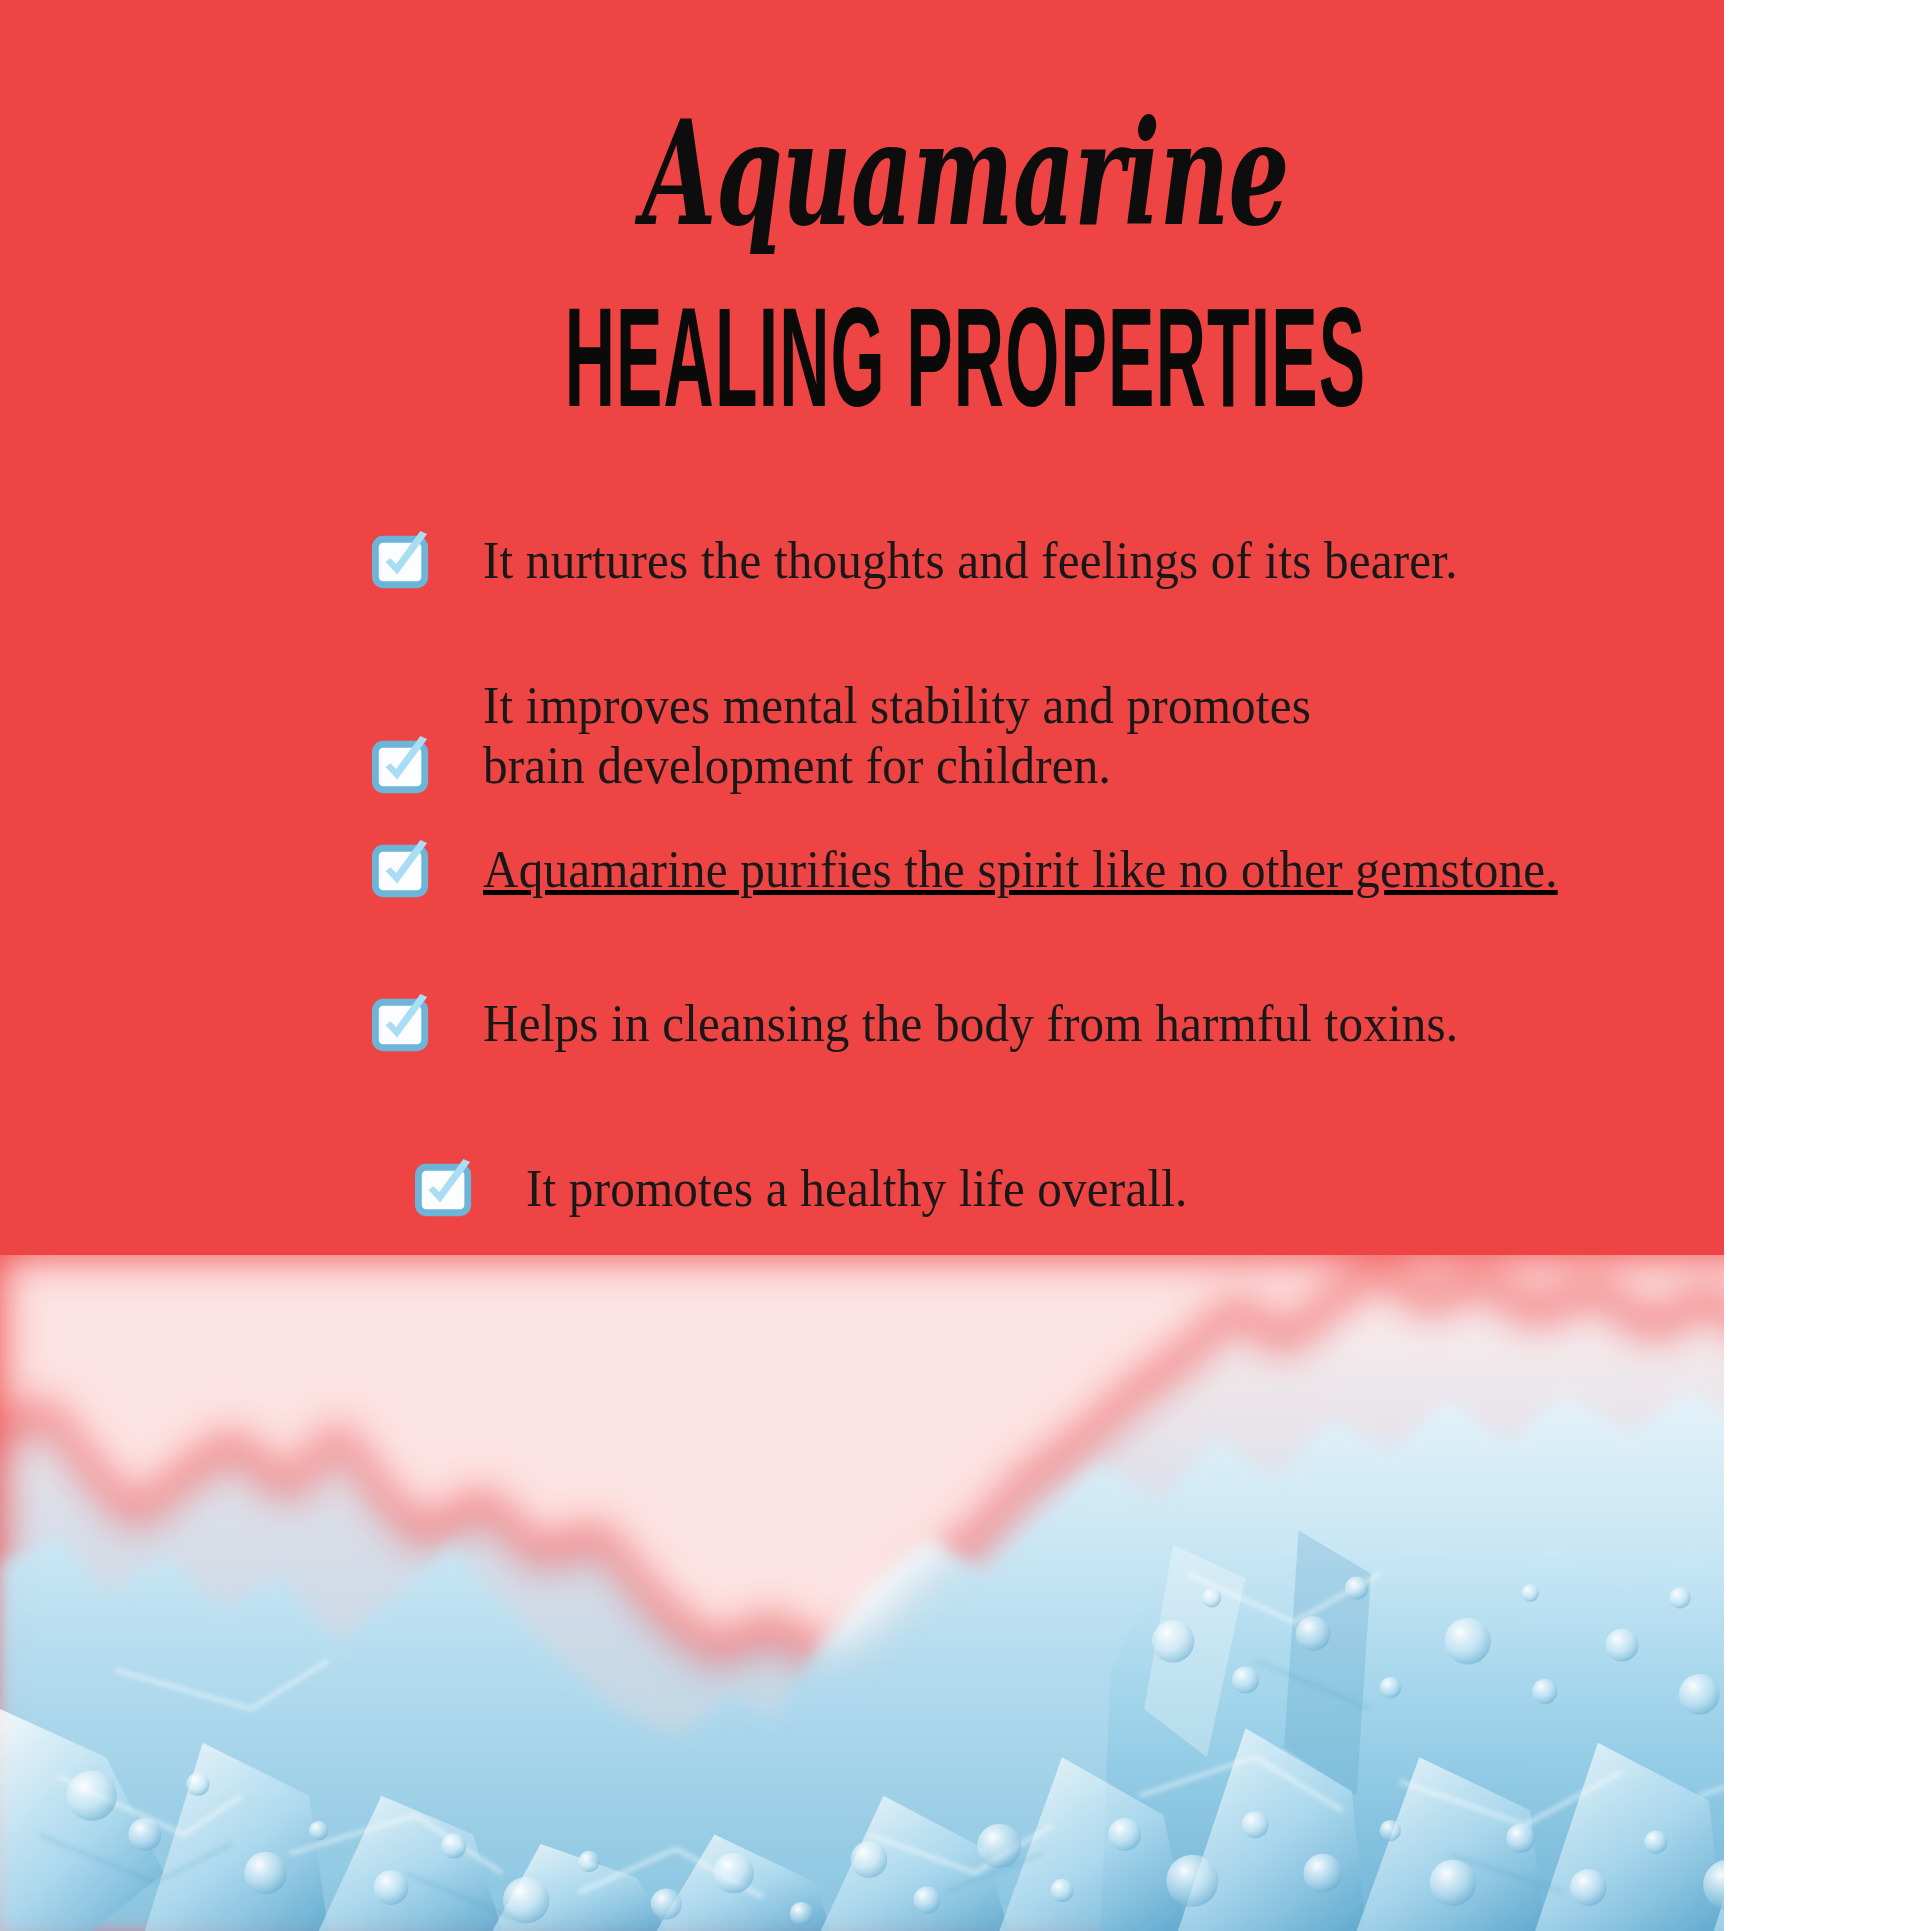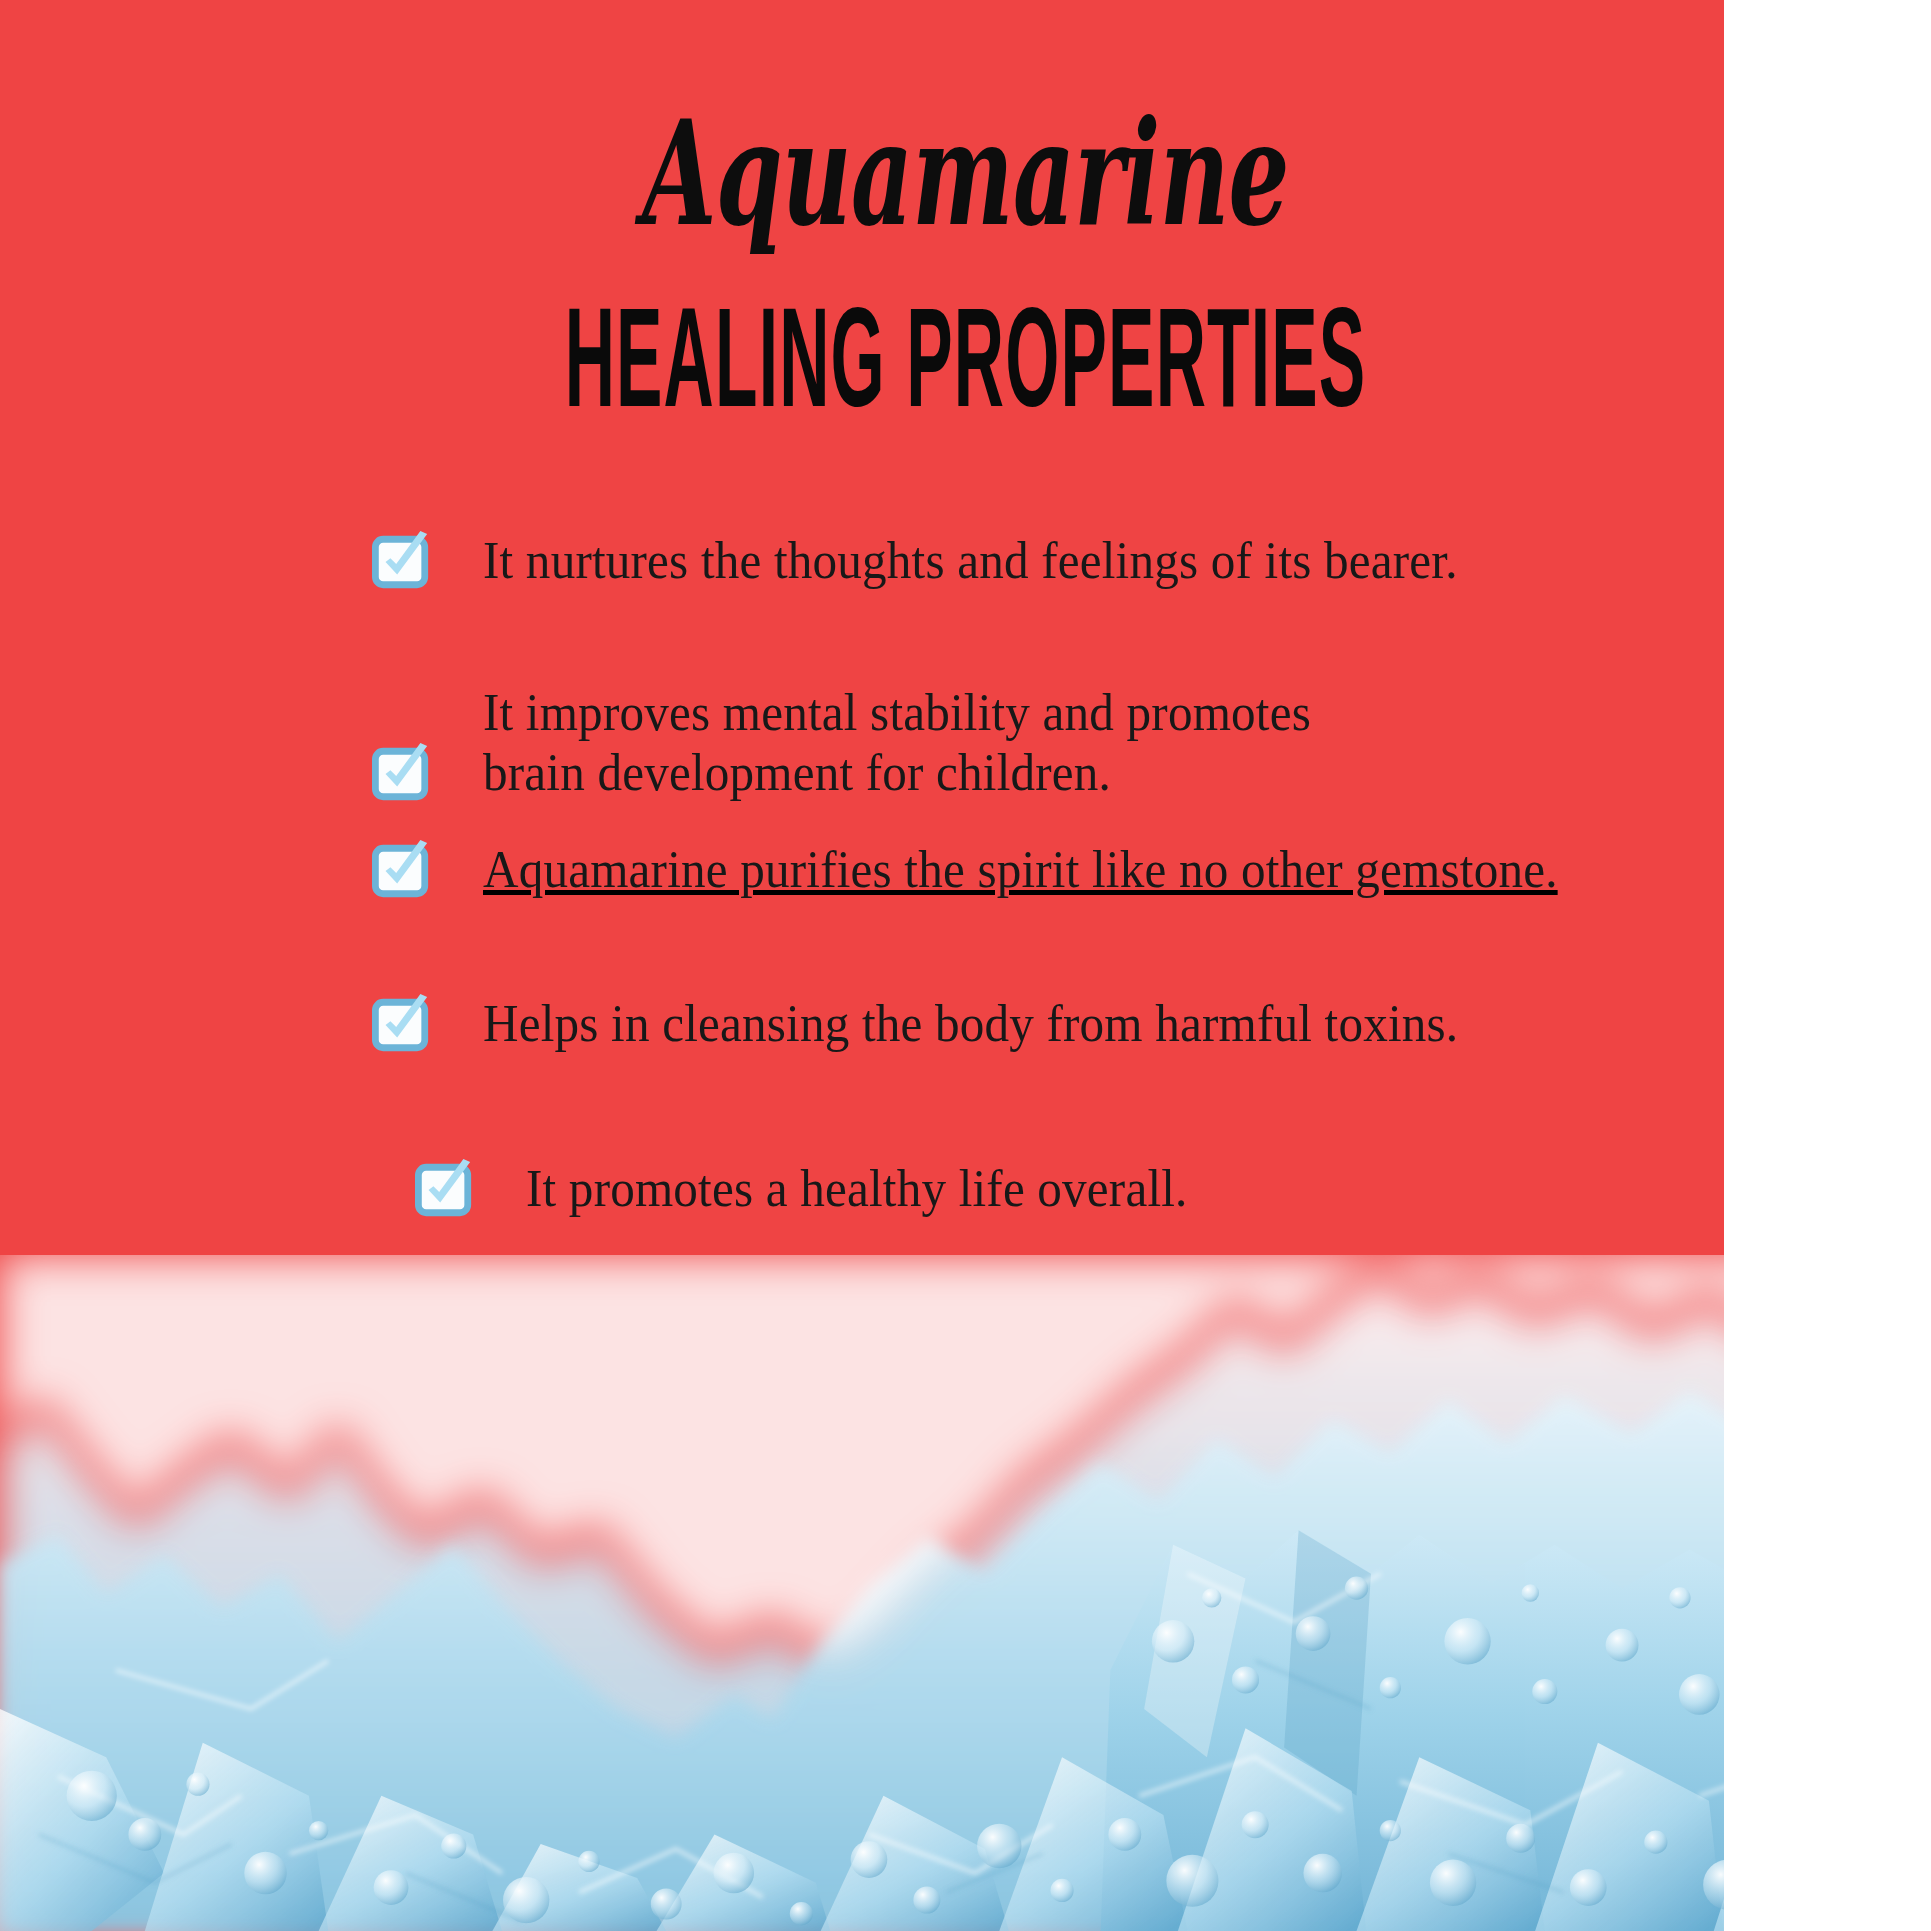--- a/index.html
+++ b/index.html
@@ -62,21 +62,21 @@
     width: 1448px;
     z-index: 5;
   }
   .list-item {
     display: flex;
     align-items: flex-end;
     position: absolute;
     left: 0;
   }
   .list-item[data-idx="0"] { top: 0px; }
-  .list-item[data-idx="1"] { top: 157px; }
+  .list-item[data-idx="1"] { top: 150px; }
   .list-item[data-idx="2"] { top: 309px; text-decoration: underline; }
   .list-item[data-idx="3"] { top: 463px; }
   .list-item[data-idx="4"] { top: 628px; margin-left: 43px; }
 
   .cb {
     position: relative;
     width: 60px;
     height: 60px;
     flex: 0 0 60px;
     margin-top: 5.8px;

